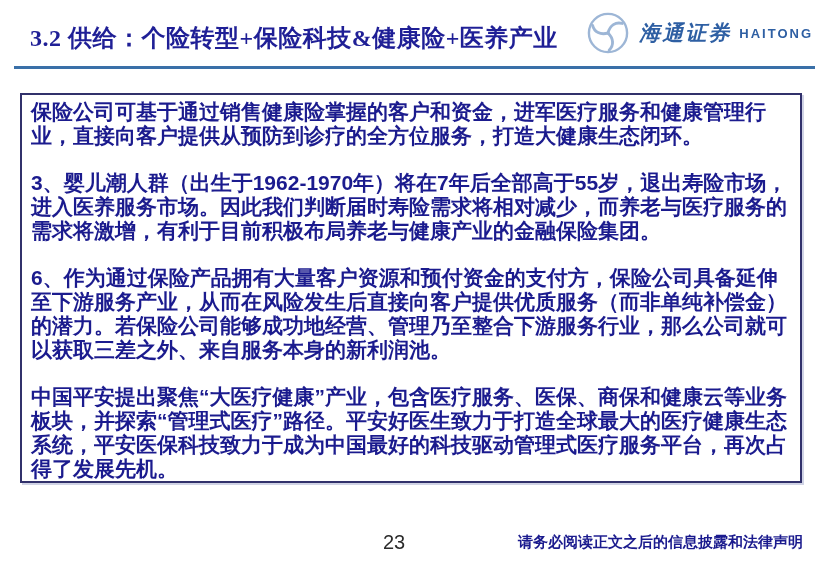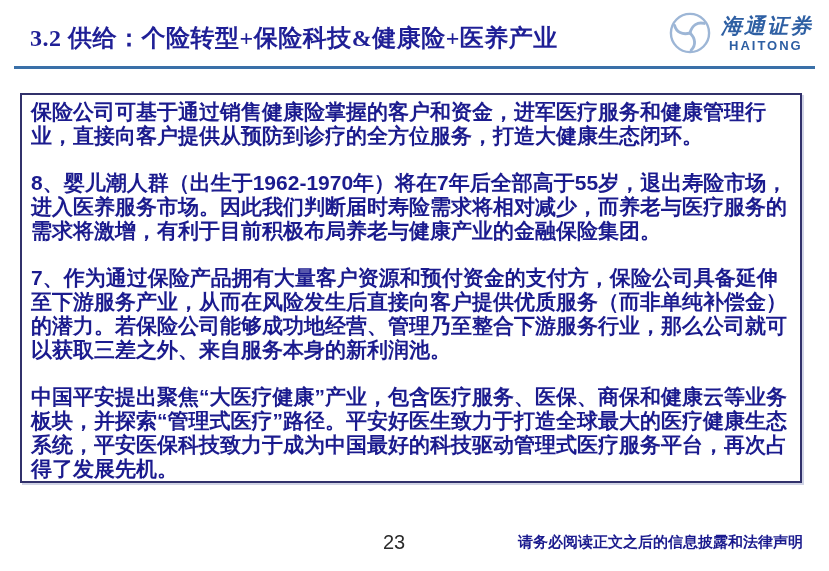--- a/index.html
+++ b/index.html
@@ -25,21 +25,21 @@
     position:absolute;left:30px;top:20px;z-index:2;
     font-family:"Liberation Serif", serif;
     font-weight:bold;font-size:24px;line-height:36px;
     color:var(--title-color);
     white-space:nowrap;letter-spacing:0.5px;
   }
   .logo{
     position:absolute;right:16px;top:12px;z-index:1;
     display:flex;align-items:center;gap:10px;
   }
-  .logo-text{display:flex;flex-direction:column;align-items:flex-start;}
+  .logo-text{display:flex;align-items:center;}
   .logo-cn{
     font-family:"DejaVu Serif", serif;
     font-weight:bold;font-style:italic;
     font-size:21px;line-height:24px;
     color:var(--logo-blue);letter-spacing:2px;
   }
   .logo-en{
     font-family:"Liberation Sans", sans-serif;
     font-weight:bold;font-size:13px;line-height:15px;
     color:var(--logo-blue);letter-spacing:2px;margin-left:8px;
@@ -94,21 +94,21 @@
       <span class="logo-en">HAITONG</span>
     </div>
   </div>
 
   <h1 class="title">3.2 供给：个险转型+保险科技&amp;健康险+医养产业</h1>
 
   <div class="rule"></div>
 
   <section class="content-box">
     <p>保险公司可基于通过销售健康险掌握的客户和资金，进军医疗服务和健康管理行业，直接向客户提供从预防到诊疗的全方位服务，打造大健康生态闭环。</p>
-    <p>8、婴儿潮人群（出生于1962-1970年）将在7年后全部高于55岁，退出寿险市场，进入医养服务市场。因此我们判断届时寿险需求将相对减少，而养老与医疗服务的需求将激增，有利于目前积极布局养老与健康产业的金融保险集团。</p>
-    <p>7、作为通过保险产品拥有大量客户资源和预付资金的支付方，保险公司具备延伸至下游服务产业，从而在风险发生后直接向客户提供优质服务（而非单纯补偿金）的潜力。若保险公司能够成功地经营、管理乃至整合下游服务行业，那么公司就可以获取三差之外、来自服务本身的新利润池。</p>
+    <p>3、婴儿潮人群（出生于1962-1970年）将在7年后全部高于55岁，退出寿险市场，进入医养服务市场。因此我们判断届时寿险需求将相对减少，而养老与医疗服务的需求将激增，有利于目前积极布局养老与健康产业的金融保险集团。</p>
+    <p>6、作为通过保险产品拥有大量客户资源和预付资金的支付方，保险公司具备延伸至下游服务产业，从而在风险发生后直接向客户提供优质服务（而非单纯补偿金）的潜力。若保险公司能够成功地经营、管理乃至整合下游服务行业，那么公司就可以获取三差之外、来自服务本身的新利润池。</p>
     <p>中国平安提出聚焦“大医疗健康”产业，包含医疗服务、医保、商保和健康云等业务板块，并探索“管理式医疗”路径。平安好医生致力于打造全球最大的医疗健康生态系统，平安医保科技致力于成为中国最好的科技驱动管理式医疗服务平台，再次占得了发展先机。</p>
   </section>
 
   <div class="page-number">23</div>
   <div class="disclaimer">请务必阅读正文之后的信息披露和法律声明</div>
 
 </div>
 
 </body></html>

